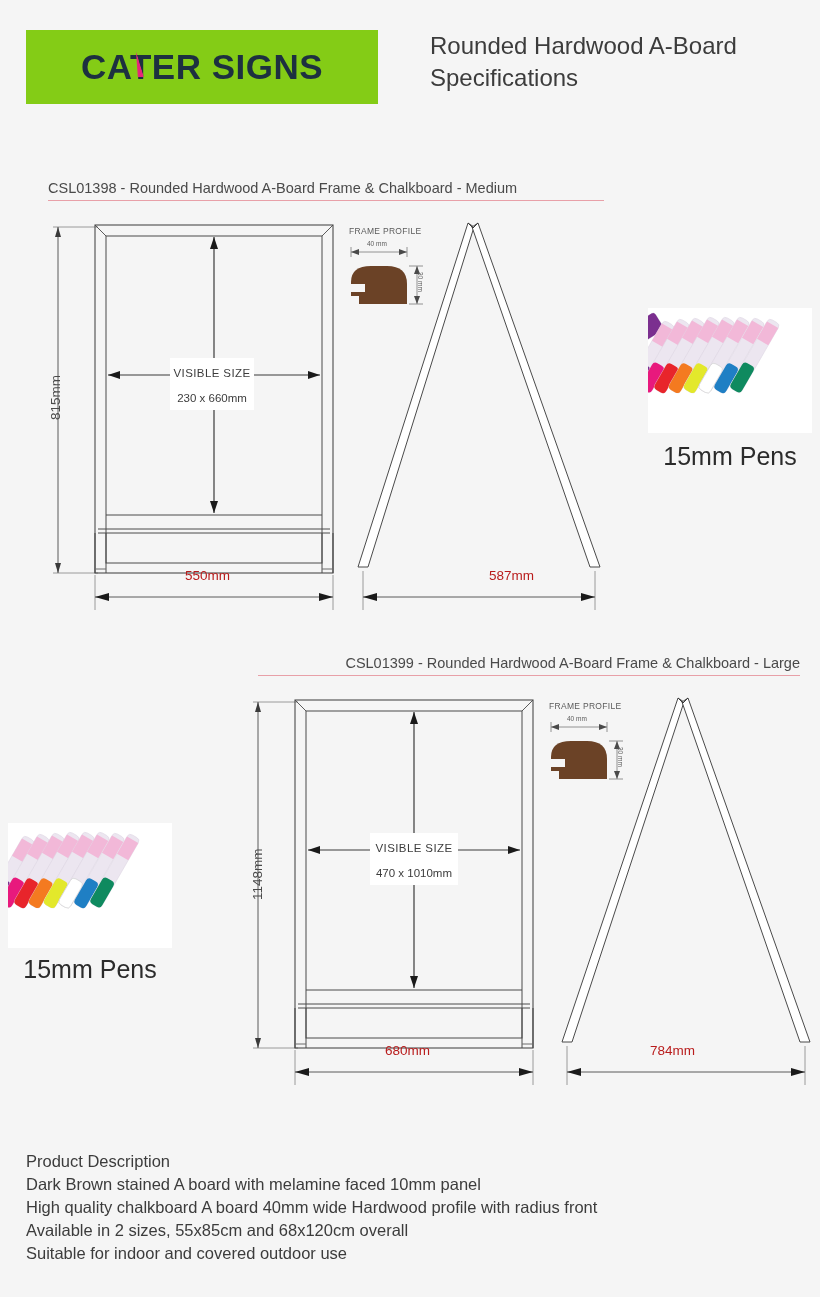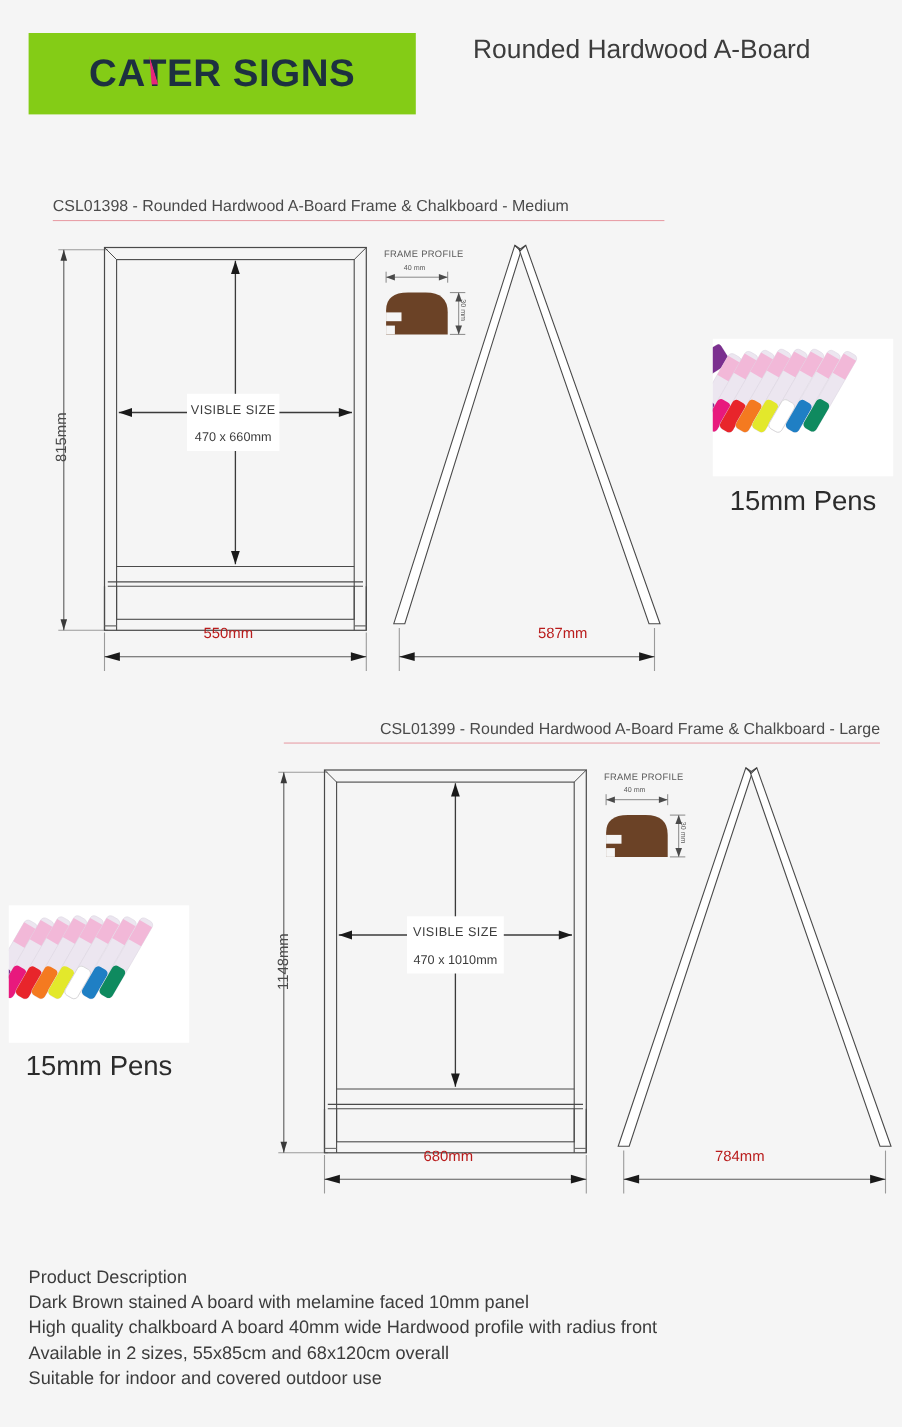--- a/index.html
+++ b/index.html
@@ -138,20 +138,21 @@
 
 <div class="abs" id="logo-box">
   <div id="logo-text">
     <span>CATER SIGNS</span>
     <span id="logo-accent"></span>
   </div>
 </div>
 
 <div class="abs" id="doc-title">
   <div>Rounded Hardwood A-Board</div>
+  <div>Specifications</div>
 </div>
 
 <div class="abs section-heading" id="heading-medium">CSL01398 - Rounded Hardwood A-Board Frame &amp; Chalkboard - Medium</div>
 
 <div class="svgwrap" style="left:40px; top:215px;">
   <svg width="300" height="400" viewBox="0 0 300 400">
 
     <line x1="13" y1="12" x2="58" y2="12" stroke="#9a9a9a" stroke-width="1"></line>
     <line x1="13" y1="358" x2="58" y2="358" stroke="#9a9a9a" stroke-width="1"></line>
 
@@ -191,21 +192,21 @@
     <line x1="55" y1="382" x2="293" y2="382" stroke="#5a5a5a" stroke-width="1"></line>
     <polygon points="55,382 69,378 69,386" fill="#1a1a1a"></polygon>
     <polygon points="293,382 279,378 279,386" fill="#1a1a1a"></polygon>
   </svg>
 </div>
 
 <div class="dim-label-v" style="left:48px; top:420px;">815mm</div>
 
 <div class="visible-box" style="left:170px; top:358px; width:84px; height:52px;">
   <div class="vs-title">VISIBLE SIZE</div>
-  <div class="vs-dims">470 x 660mm</div>
+  <div class="vs-dims">230 x 660mm</div>
 </div>
 
 <div class="dim-label" style="left:185px; top:568px;">550mm</div>
 
 <div class="fp-title" style="left:349px; top:226px;">FRAME PROFILE</div>
 
 <div class="svgwrap" style="left:345px; top:238px;">
   <svg width="85" height="80" viewBox="0 0 85 80">
 
     <line x1="6" y1="14" x2="62" y2="14" stroke="#7a7a7a" stroke-width="0.8"></line>

